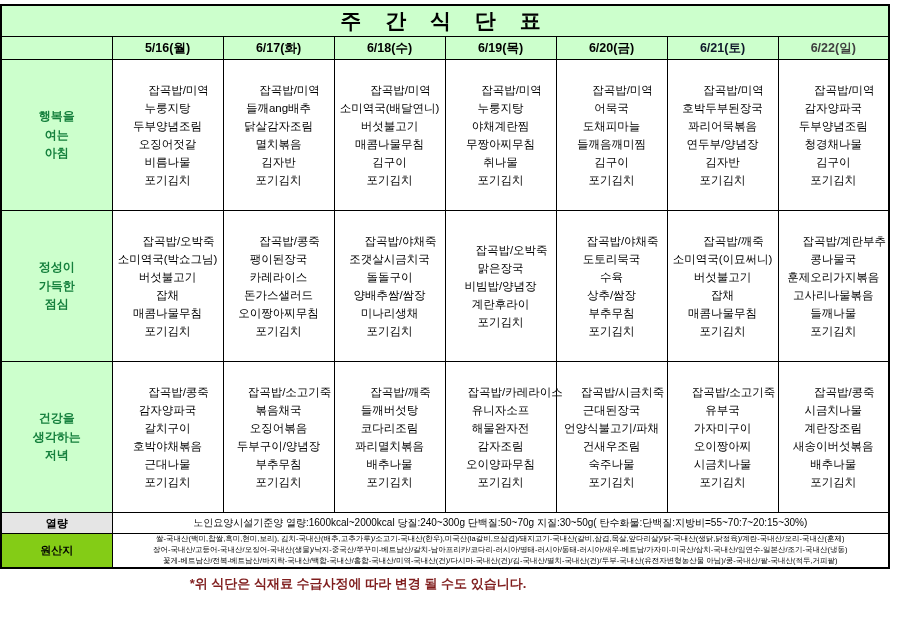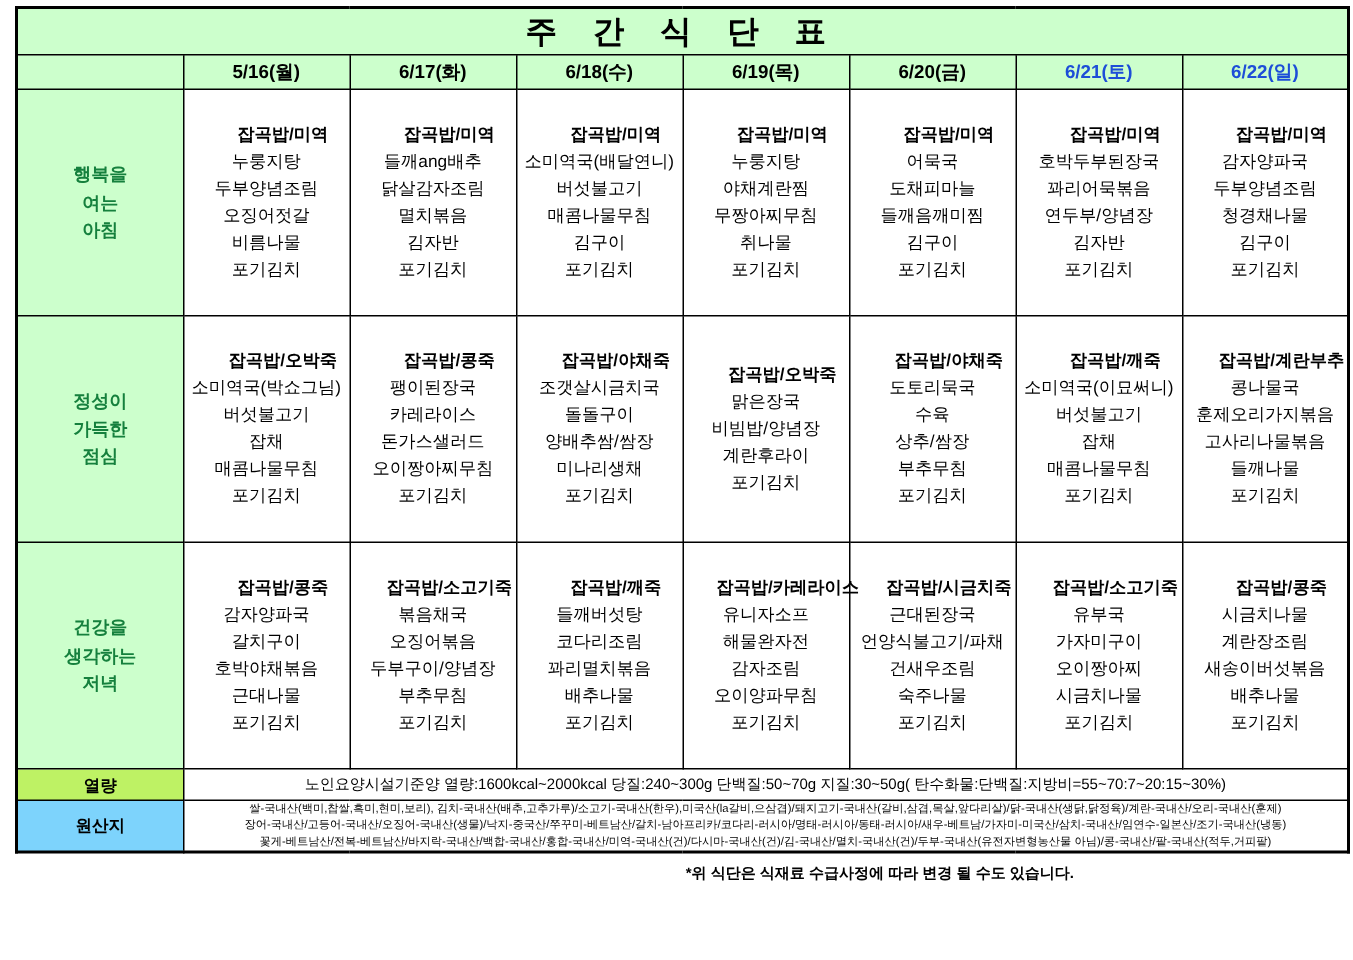--- a/index.html
+++ b/index.html
@@ -11,21 +11,21 @@
     height: 640px;
     background: #ffffff;
     font-family: "Liberation Sans", sans-serif;
     overflow: hidden;
   }
   .page {
     position: relative;
     width: 722px;
     height: 640px;
     box-sizing: border-box;
-    padding: 4px 6px 0 10px;
+    padding: 4px 6px 0 0;
   }
   table.menu {
     width: 890px;
     border-collapse: collapse;
     table-layout: fixed;
     border: 2px solid #000;
   }
   table.menu td, table.menu th {
     border: 1px solid #000;
     padding: 0;
@@ -47,75 +47,75 @@
     height: 22px;
     font-size: 12.5px;
     font-weight: bold;
   }
   .head-corner {
     width: 56px;
   }
   .day-col {
     width: 104px;
   }
-  .sat { color: #1d4ed8; }
-  .sun { color: #1d4ed8; }
+  .sat { color: #0f172a; }
+  .sun { color: #404040; }
 
   .meal-label {
     background: #ccffcc;
     font-size: 12px;
     font-weight: bold;
     line-height: 1.55;
     color: #15803d;
     width: 56px;
   }
   .meal-cell {
     height: 150px;
     background: #ffffff;
     font-size: 11.5px;
     line-height: 1.58;
     color: #000;
     padding: 3px 1px;
   }
   .meal-cell div { white-space: nowrap; }
-  .meal-cell .rice { font-weight: bold; margin-left: 22px; }
+  .meal-cell .rice { font-weight: normal; margin-left: 22px; }
 
   .nutri-label {
-    background: #bef264;
+    background: #e5e5e5;
     font-size: 11px;
     font-weight: bold;
     width: 56px;
   }
   .nutri-cell {
     background: #ffffff;
     font-size: 10px;
     height: 20px;
     padding: 2px 3px;
     text-align: center;
   }
   .ingr-label {
-    background: #7dd3fc;
+    background: #84cc16;
     font-size: 11px;
     font-weight: bold;
     width: 56px;
   }
   .ingr-cell {
     background: #ffffff;
     font-size: 7.5px;
     line-height: 1.45;
     padding: 2px 3px;
     text-align: left;
   }
   .ingr-cell div { white-space: nowrap; overflow: hidden; }
   .footnote {
     margin-top: 6px;
-    text-align: right;
-    font-size: 10px;
-    font-weight: bold;
-    color: #000000;
+    text-align: center;
+    font-size: 13px;
+    font-weight: bold;
+    color: #7f1d1d;
   }
 </style>
 </head>
 <body>
 
 <div class="page">
   <table class="menu">
     <tbody>
       <tr class="title-row">
         <td colspan="8">

